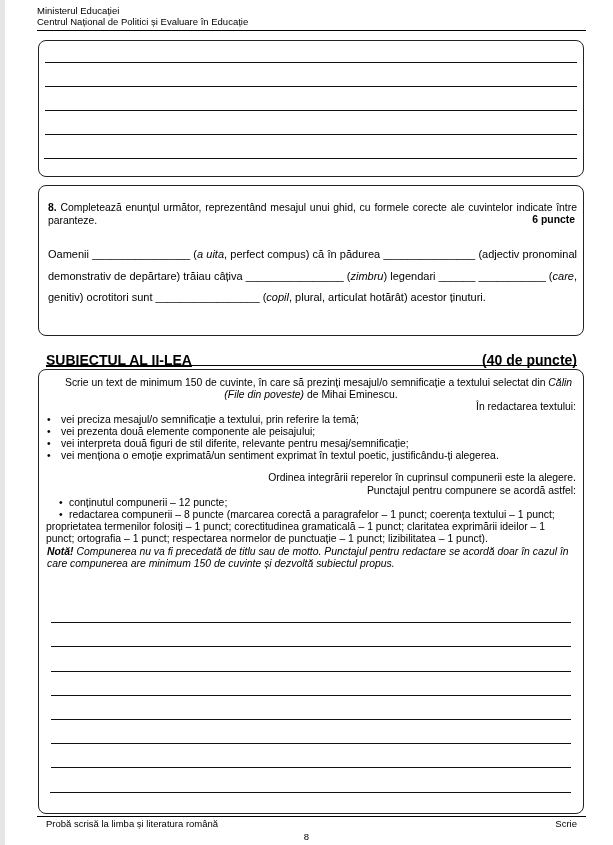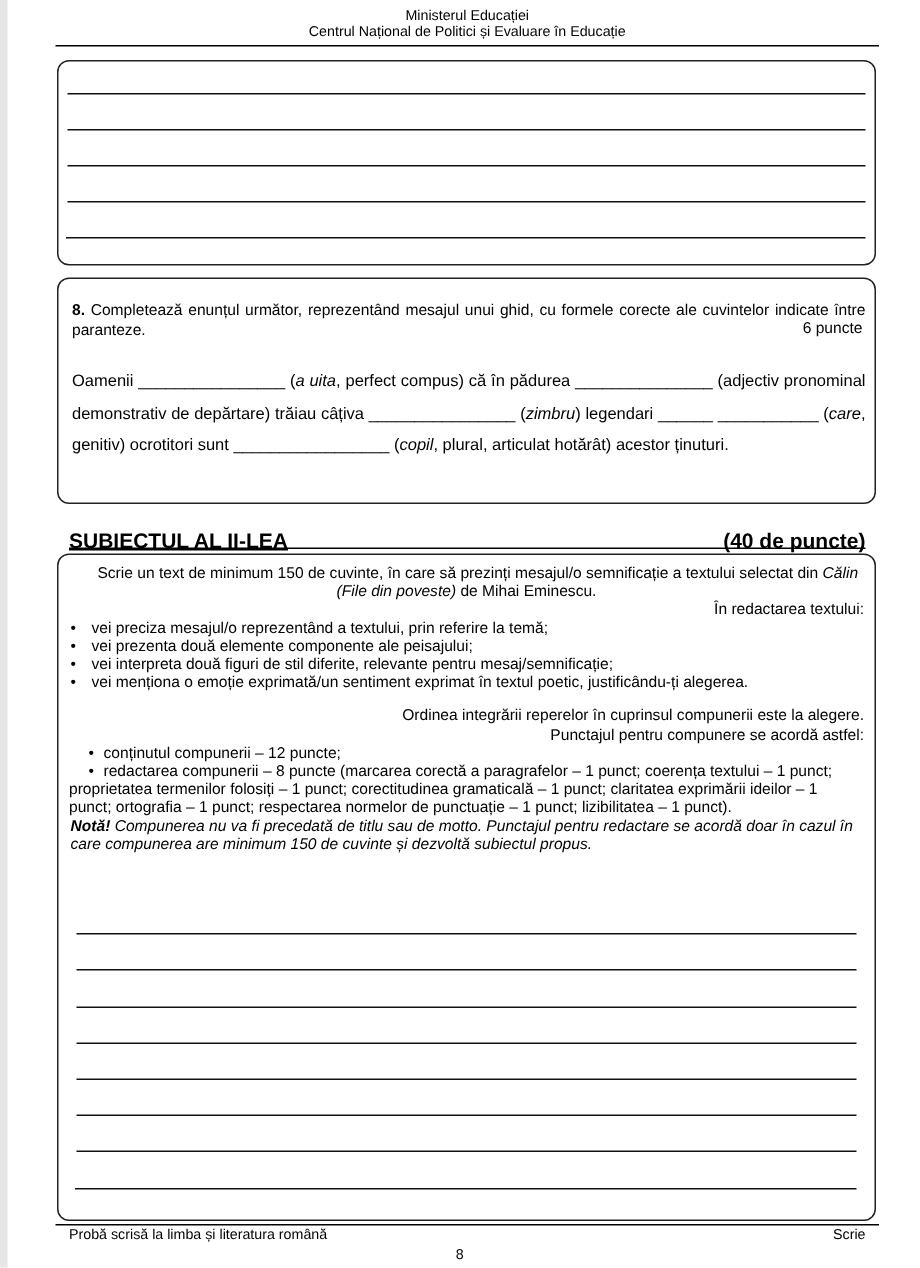--- a/index.html
+++ b/index.html
@@ -1,30 +1,30 @@
 <!DOCTYPE html>
 <html><head>
   <meta charset="utf-8">
   <style>
     html, body { margin: 0; padding: 0; }
     body {
       width: 613px; height: 845px; overflow: hidden; background: #ffffff;
       font-family: "Liberation Sans", sans-serif; color: #000; position: relative;
     }
     .left-edge { position: absolute; left: 0; top: 0; width: 5px; height: 845px; background: #e6e6e6; }
-    .header { position: absolute; left: 37px; top: 5px; width: 549px; text-align: center; font-size: 9.5px; line-height: 11px; }
+    .header { position: absolute; left: 37px; top: 5px; width: 549px; text-align: left; font-size: 9.5px; line-height: 11px; }
     .header-rule { position: absolute; left: 37px; top: 30px; width: 549px; height: 1px; background: #000; }
     .box { position: absolute; border: 1px solid #222; border-radius: 8px; box-sizing: border-box; }
     .box-top { left: 38px; top: 40px; width: 546px; height: 137px; }
     .box-q8 { left: 38px; top: 185px; width: 546px; height: 151px; }
     .box-s2 { left: 38px; top: 369px; width: 546px; height: 445px; }
     .wline { position: absolute; height: 1px; background: #111; }
     .q8-head { position: absolute; left: 9px; top: 15px; width: 529px; font-size: 10.4px; line-height: 13px; text-align: justify; }
     .q8-head b { font-weight: bold; }
-    .pts { position: absolute; right: 8px; top: 28px; font-size: 10.4px; font-weight: normal; }
+    .pts { position: absolute; right: 8px; top: 28px; font-size: 10.4px; font-weight: bold; }
     .q8-body { position: absolute; left: 9px; top: 58px; width: 529px; font-size: 11px; line-height: 21.5px; text-align: justify; }
     .q8-body p { margin: 0; }
     .s2-title { position: absolute; left: 46px; top: 352px; width: 531px; font-size: 14px; font-weight: bold; text-decoration: underline; }
     .s2-title .r { position: absolute; right: 0; top: 0; }
     .s2-rule { position: absolute; left: 46px; top: 365px; width: 531px; height: 1px; background: #000; }
     .s2-text { position: absolute; left: 7px; top: 7px; width: 530px; font-size: 10.4px; line-height: 12.2px; }
     .s2-text p { margin: 0; }
     .ind { text-indent: 15px; text-align: center; }
     .ind2 { padding-left: 15px; text-align: right; }
     ul.bul { margin: 0; padding: 0; list-style: none; }
@@ -69,21 +69,21 @@
   <span>SUBIECTUL AL II-LEA</span>
   <span class="r">(40 de puncte)</span>
 </div>
 <div class="s2-rule"></div>
 
 <div class="box box-s2">
   <div class="s2-text">
     <p class="ind"><span>Scrie un text de minimum 150 de cuvinte, în care să prezinți mesajul/o semnificație a textului selectat din </span><i>Călin (File din poveste)</i><span> de Mihai Eminescu.</span></p>
     <p class="ind2">În redactarea textului:</p>
     <ul class="bul">
-      <li><span class="dot">•</span><span>vei preciza mesajul/o reprezentând a textului, prin referire la temă;</span></li>
+      <li><span class="dot">•</span><span>vei preciza mesajul/o semnificație a textului, prin referire la temă;</span></li>
       <li><span class="dot">•</span><span>vei prezenta două elemente componente ale peisajului;</span></li>
       <li><span class="dot">•</span><span>vei interpreta două figuri de stil diferite, relevante pentru mesaj/semnificație;</span></li>
       <li><span class="dot">•</span><span>vei menționa o emoție exprimată/un sentiment exprimat în textul poetic, justificându-ți alegerea.</span></li>
     </ul>
     <div class="gap"></div>
     <p class="ind2">Ordinea integrării reperelor în cuprinsul compunerii este la alegere.</p>
     <p class="ind2">Punctajul pentru compunere se acordă astfel:</p>
     <ul class="bul">
       <li style="padding-left:23px;"><span class="dot" style="left:13px;">•</span><span>conținutul compunerii – 12 puncte;</span></li>
       <li style="padding-left:0; text-indent:23px;"><span class="dot" style="left:13px; text-indent:0;">•</span><span>redactarea compunerii – 8 puncte (marcarea corectă a paragrafelor – 1 punct; coerența textului – 1 punct; proprietatea termenilor folosiți – 1 punct; corectitudinea gramaticală – 1 punct; claritatea exprimării ideilor – 1 punct; ortografia – 1 punct; respectarea normelor de punctuație – 1 punct; lizibilitatea – 1 punct).</span></li>

